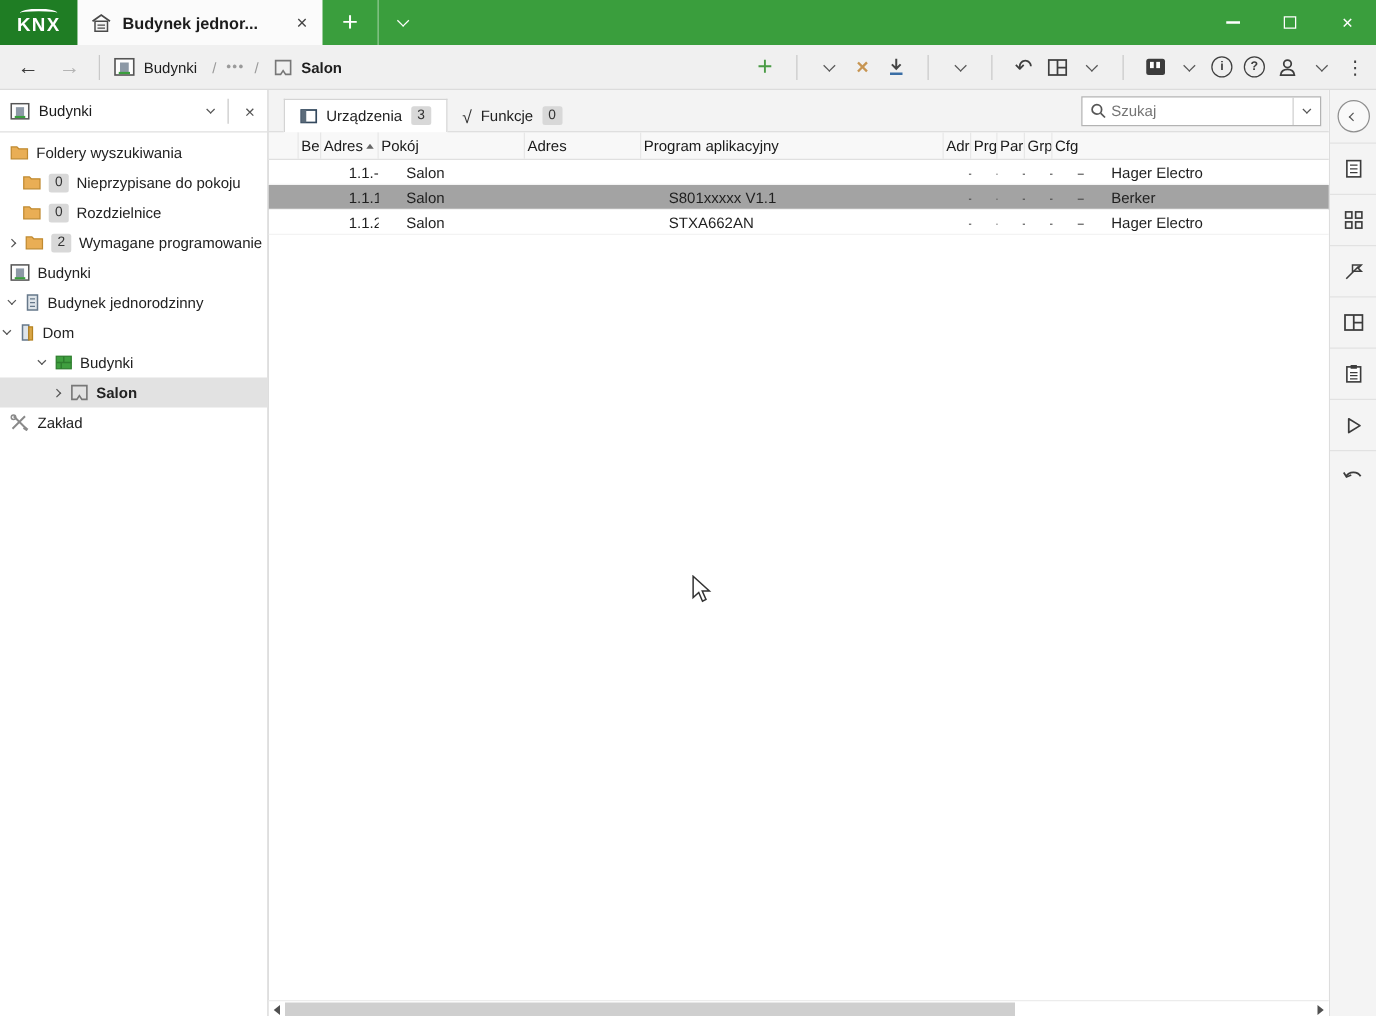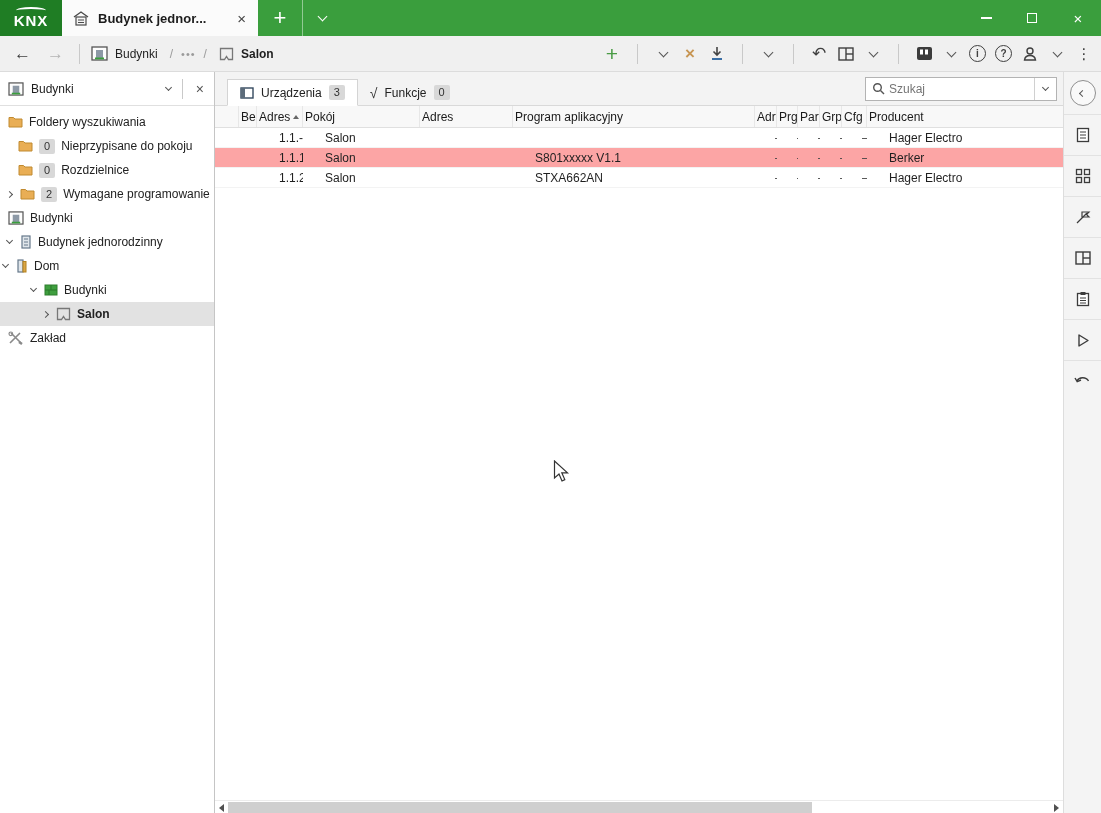--- a/index.html
+++ b/index.html
@@ -85,21 +85,21 @@
     grid-template-columns:24px 18px 46px 117px 93px 242px 22px 21px 22px 22px 25px minmax(0,1fr);
     align-items:center; }
   .table-header { height:22px; background:#f8f8f8; border-bottom:1px solid #e0e0e0;
     color:#1a1a1a; flex-shrink:0; }
   .table-header > div { padding-left:2px; border-right:1px solid #e7e7e7; height:100%;
     display:flex; align-items:center; overflow:hidden; white-space:nowrap; }
   .table-header > div:last-child { border-right:none; }
   .sort-up { width:0; height:0; border-left:3px solid transparent; border-right:3px solid transparent;
     border-bottom:4px solid #666; margin-left:3px; }
   .trow { height:20px; border-bottom:1px solid #f3f3f3; color:#1f1f1f; }
-  .trow.alt { background:#fca5a5; }
+  .trow.alt { background:#a3a3a3; }
   .trow > div { padding-left:2px; overflow:hidden; white-space:nowrap;margin-left:20px; }
   .cell-center { text-align:center; padding-left:0 !important; color:#444; }
   .dev-cell { display:flex; align-items:center; justify-content:flex-start; padding-left:4px !important; }
 
   
   .hscroll { position:absolute; left:0; right:0; bottom:0; height:13px; background:#fff;
     border-top:1px solid #ececec; }
   .hs-arrow { position:absolute; top:0; width:13px; height:13px; display:flex; align-items:center; justify-content:center; }
   .hs-arrow.l { left:0; } .hs-arrow.r { right:0; }
   .tri-l { width:0; height:0; border-top:4px solid transparent; border-bottom:4px solid transparent; border-right:5px solid #505050; }
@@ -387,23 +387,20 @@
         </div>
       <div>
           <span>Par</span>
         </div>
       <div>
           <span>Grp</span>
         </div>
       <div>
           <span>Cfg</span>
         </div>
-      <div>
-          <span>Producent</span>
-        </div>
     </div>
 
     <div class="trow grid-cols">
       <div class="dev-cell">
           <svg width="16" height="12" viewBox="0 0 16 12">
             <rect x="0.5" y="4" width="3" height="4" fill="#888"></rect>
             <rect x="3.5" y="0.8" width="11.5" height="10.4" fill="#c9c9c9" stroke="#666"></rect>
           </svg>
         </div>
       <div></div>

